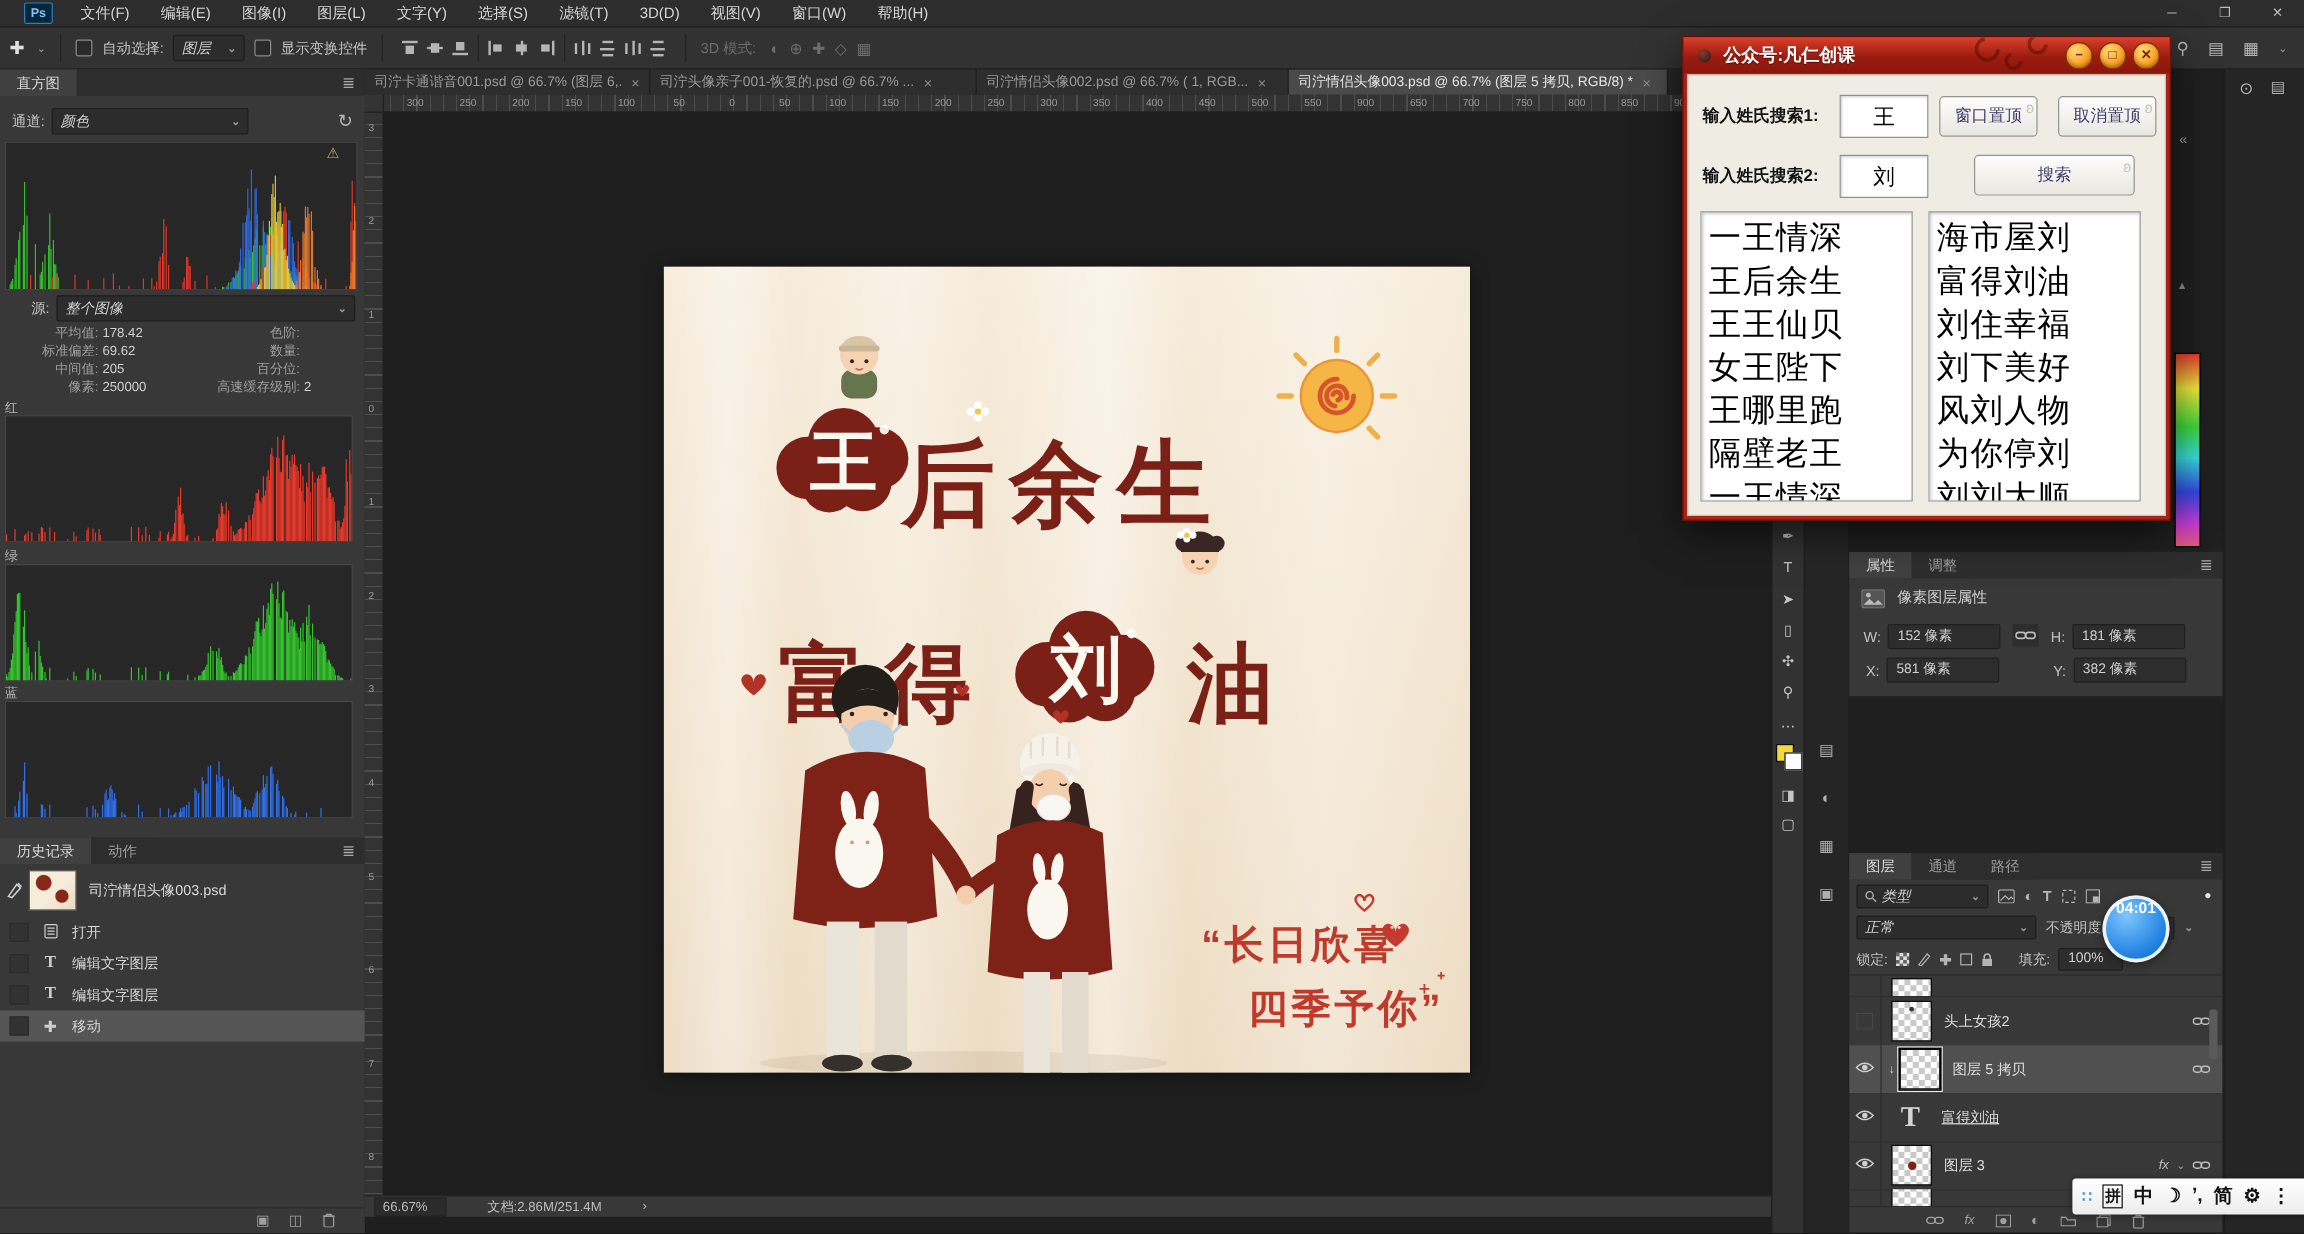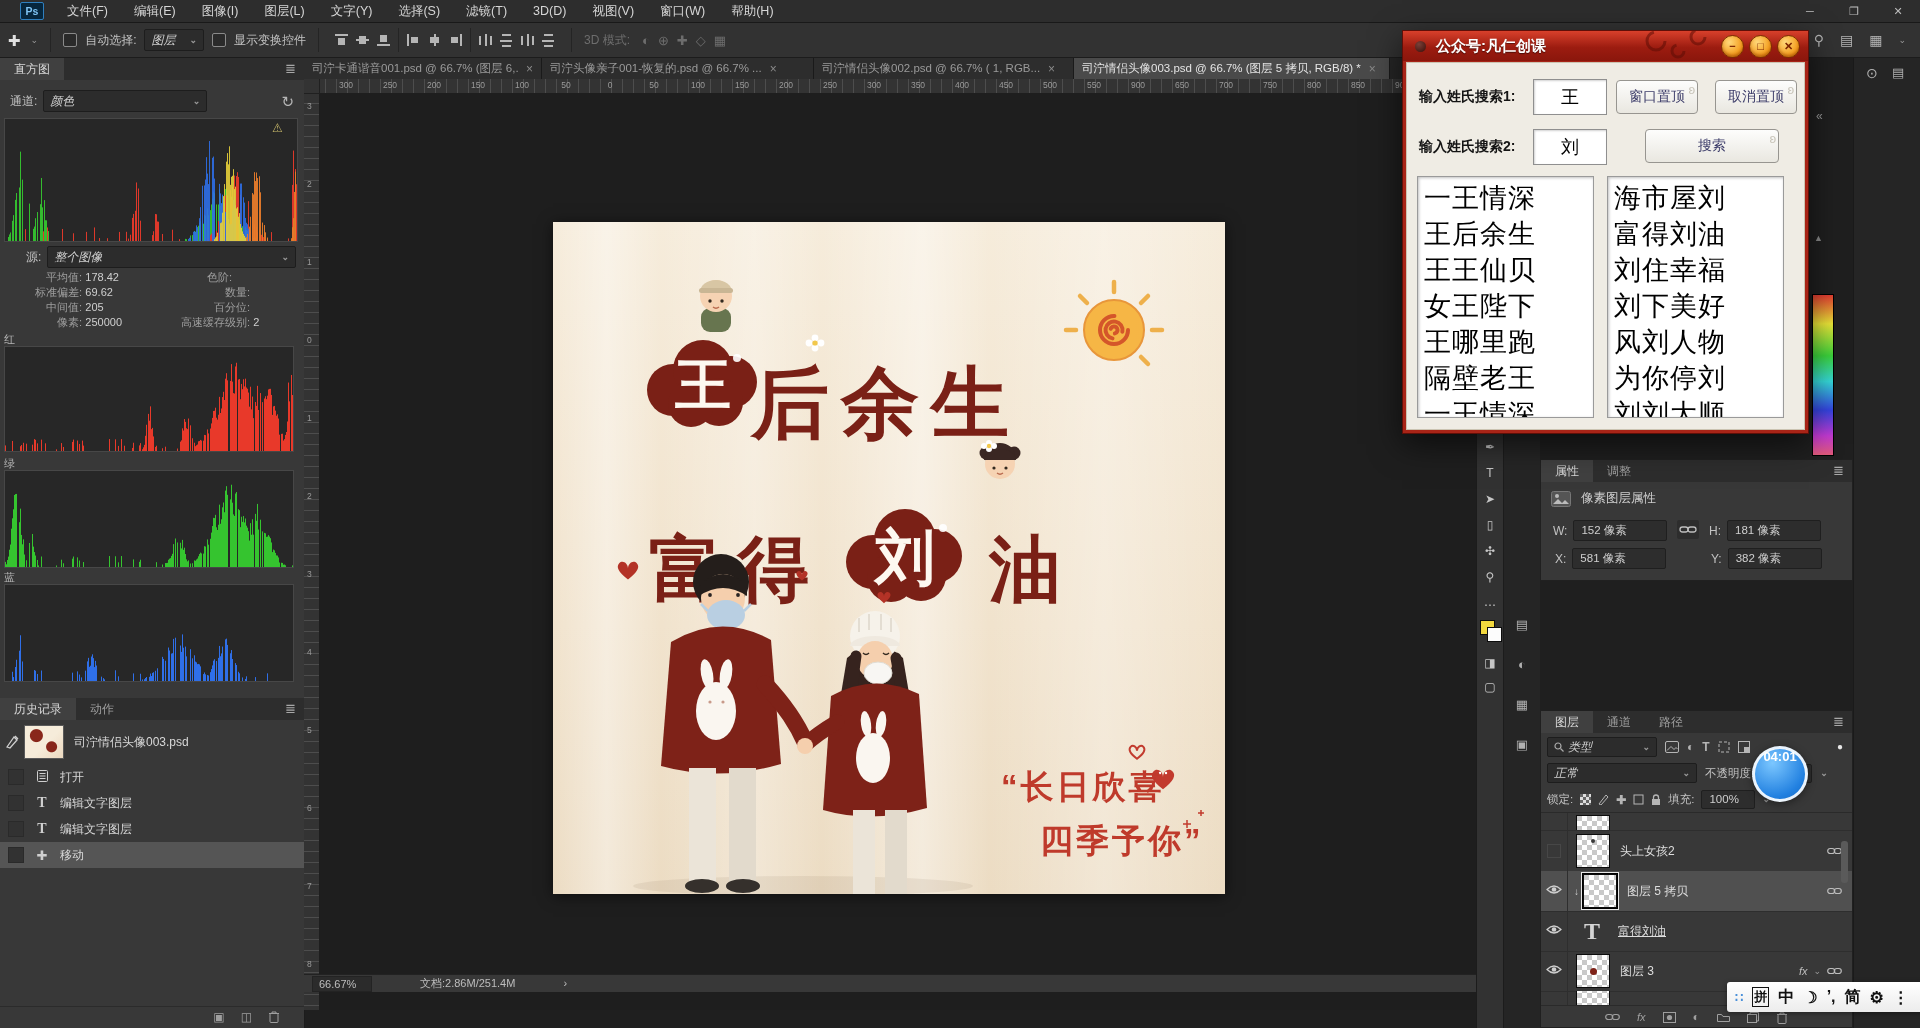--- a/index.html
+++ b/index.html
@@ -56,21 +56,21 @@
   #hruler{left:304px;top:79px;width:1172px;height:14px;background:#333333;border-bottom:1px solid #202020;overflow:hidden;
     background-image:repeating-linear-gradient(90deg,transparent 0 10px,#4d4d4d 10px 11px)}
   #vruler{left:304px;top:93px;width:15px;height:917px;background:#333333;border-right:1px solid #202020;overflow:hidden;
     background-image:repeating-linear-gradient(180deg,transparent 0 10px,#4d4d4d 10px 11px)}
   #rcorner{left:304px;top:79px;width:15px;height:14px;background:#333;border-right:1px solid #202020;border-bottom:1px solid #202020;z-index:3}
   .rlab{position:absolute;font-size:8.5px;color:#9a9a9a}
   
   #pasteboard{left:319px;top:93px;width:1157px;height:917px;background:#1e1e1e}
   #canvas-wrap{left:553px;top:222px;width:672px;height:672px;box-shadow:0 2px 14px rgba(0,0,0,.55)}
   
-  #statusbar{left:304px;top:974px;width:1172px;height:18px;background:#383838;border-top:1px solid #222;display:flex;align-items:center;gap:48px;padding-left:8px;box-sizing:border-box;font-size:11px;color:#bdbdbd}
+  #statusbar{left:304px;top:996px;width:1172px;height:18px;background:#383838;border-top:1px solid #222;display:flex;align-items:center;gap:34px;padding-left:8px;box-sizing:border-box;font-size:11px;color:#bdbdbd}
   #zoom-box{background:#2b2b2b;border:1px solid #232323;padding:0 6px;height:14px;line-height:14px;min-width:46px}
   
   #toolbar{left:1476px;top:58px;width:26px;height:970px;background:#323232;border-left:1px solid #1c1c1c;border-right:1px solid #1c1c1c}
   .tool-ic{position:absolute;left:0;width:26px;text-align:center;color:#c6c6c6;font-size:12px}
   #fgbg{position:absolute;left:3px}
   #fgsq{position:absolute;left:0;top:0;width:13px;height:13px;background:#f2d83e;border:1px solid #0d0d0d}
   #bgsq{position:absolute;left:7px;top:7px;width:13px;height:13px;background:#fcfcfc;border:1px solid #0d0d0d}
   #strip2{left:1504px;top:58px;width:36px;height:970px;background:#252525}
   .strip-ic{position:absolute;left:0;width:36px;text-align:center;color:#b0b0b0;font-size:13px}
   #rightcol{left:1540px;top:58px;width:313px;height:970px;background:#1f1f1f}
@@ -472,21 +472,21 @@
         <i>整个图像</i>
         <b class="chev gi">⌄</b>
       </span>
     </div>
 
     <div class="abs" style="left:0;top:212px;width:304px">
       <div class="abs" style="left:0;top:0"><span class="statlbl" style="width:82px">平均值:</span> <span class="statval">178.42</span></div>
       <div class="abs" style="left:0;top:15px"><span class="statlbl" style="width:82px">标准偏差:</span> <span class="statval">69.62</span></div>
       <div class="abs" style="left:0;top:30px"><span class="statlbl" style="width:82px">中间值:</span> <span class="statval">205</span></div>
       <div class="abs" style="left:0;top:45px"><span class="statlbl" style="width:82px">像素:</span> <span class="statval">250000</span></div>
-      <div class="abs" style="left:112px;top:0"><span class="statlbl" style="width:120px">色阶:</span> <span class="statval"></span></div>
+      <div class="abs" style="left:130px;top:0"><span class="statlbl" style="width:120px">色阶:</span> <span class="statval"></span></div>
       <div class="abs" style="left:130px;top:15px"><span class="statlbl" style="width:120px">数量:</span> <span class="statval"></span></div>
       <div class="abs" style="left:130px;top:30px"><span class="statlbl" style="width:120px">百分位:</span> <span class="statval"></span></div>
       <div class="abs" style="left:130px;top:45px"><span class="statlbl" style="width:120px">高速缓存级别:</span> <span class="statval">2</span></div>
     </div>
 
     <span class="chan-label" style="left:4px;top:274px">红</span>
     <svg id="hist-red" class="histbox" style="left:4px;top:288px" width="288" height="104">
         <rect x="0" y="98.41631627762399" width="1" height="5.583683722376008" fill="#e8392a" opacity="1"></rect>
         <rect x="7" y="93.96321329871716" width="1" height="10.036786701282836" fill="#e8392a" opacity="1"></rect>
         <rect x="15" y="99.22363132372266" width="1" height="4.776368676277343" fill="#e8392a" opacity="1"></rect>
@@ -1296,21 +1296,21 @@
             <path d="M1 10 L8 1 l2 2 -7 8z" stroke="#b5b5b5" fill="none"></path>
           </svg>
         <span style="color:#b5b5b5;font-weight:bold">✚</span>
         <svg width="11" height="11">
             <rect x="1" y="1" width="9" height="9" fill="none" stroke="#b5b5b5"></rect>
           </svg>
         <svg width="10" height="12">
             <rect x="1" y="5" width="8" height="6" fill="#b5b5b5"></rect>
             <path d="M2.5 5 V3.5 a2.5 2.5 0 0 1 5 0 V5" fill="none" stroke="#b5b5b5" stroke-width="1.3"></path>
           </svg>
-        <span class="lbl" style="font-size:11.5px;">填充:</span>
+        <span class="lbl" style="font-size:11.5px;margin-left:14px">填充:</span>
         <span class="fieldbox" style="width:38px;height:17px;line-height:17px">100%</span>
         <b class="chev gi">⌄</b>
       </div>
 
       <div id="layer-list" class="abs" style="left:0;top:101px;width:311px;height:193px;overflow:hidden;border-top:1px solid #2a2a2a">
           <div class="lrow" style="top: 0px; height: 17px; overflow: hidden; border-bottom: 1px solid rgb(46, 46, 46);">
             <div class="eyecell"></div>
             <div class="thumb" style="height: 14px; margin-top: 3px; margin-left: 8px;"></div>
           </div>
           <div class="lrow" style="top: 18px; height: 40px; border-bottom: 1px solid rgb(46, 46, 46);">

